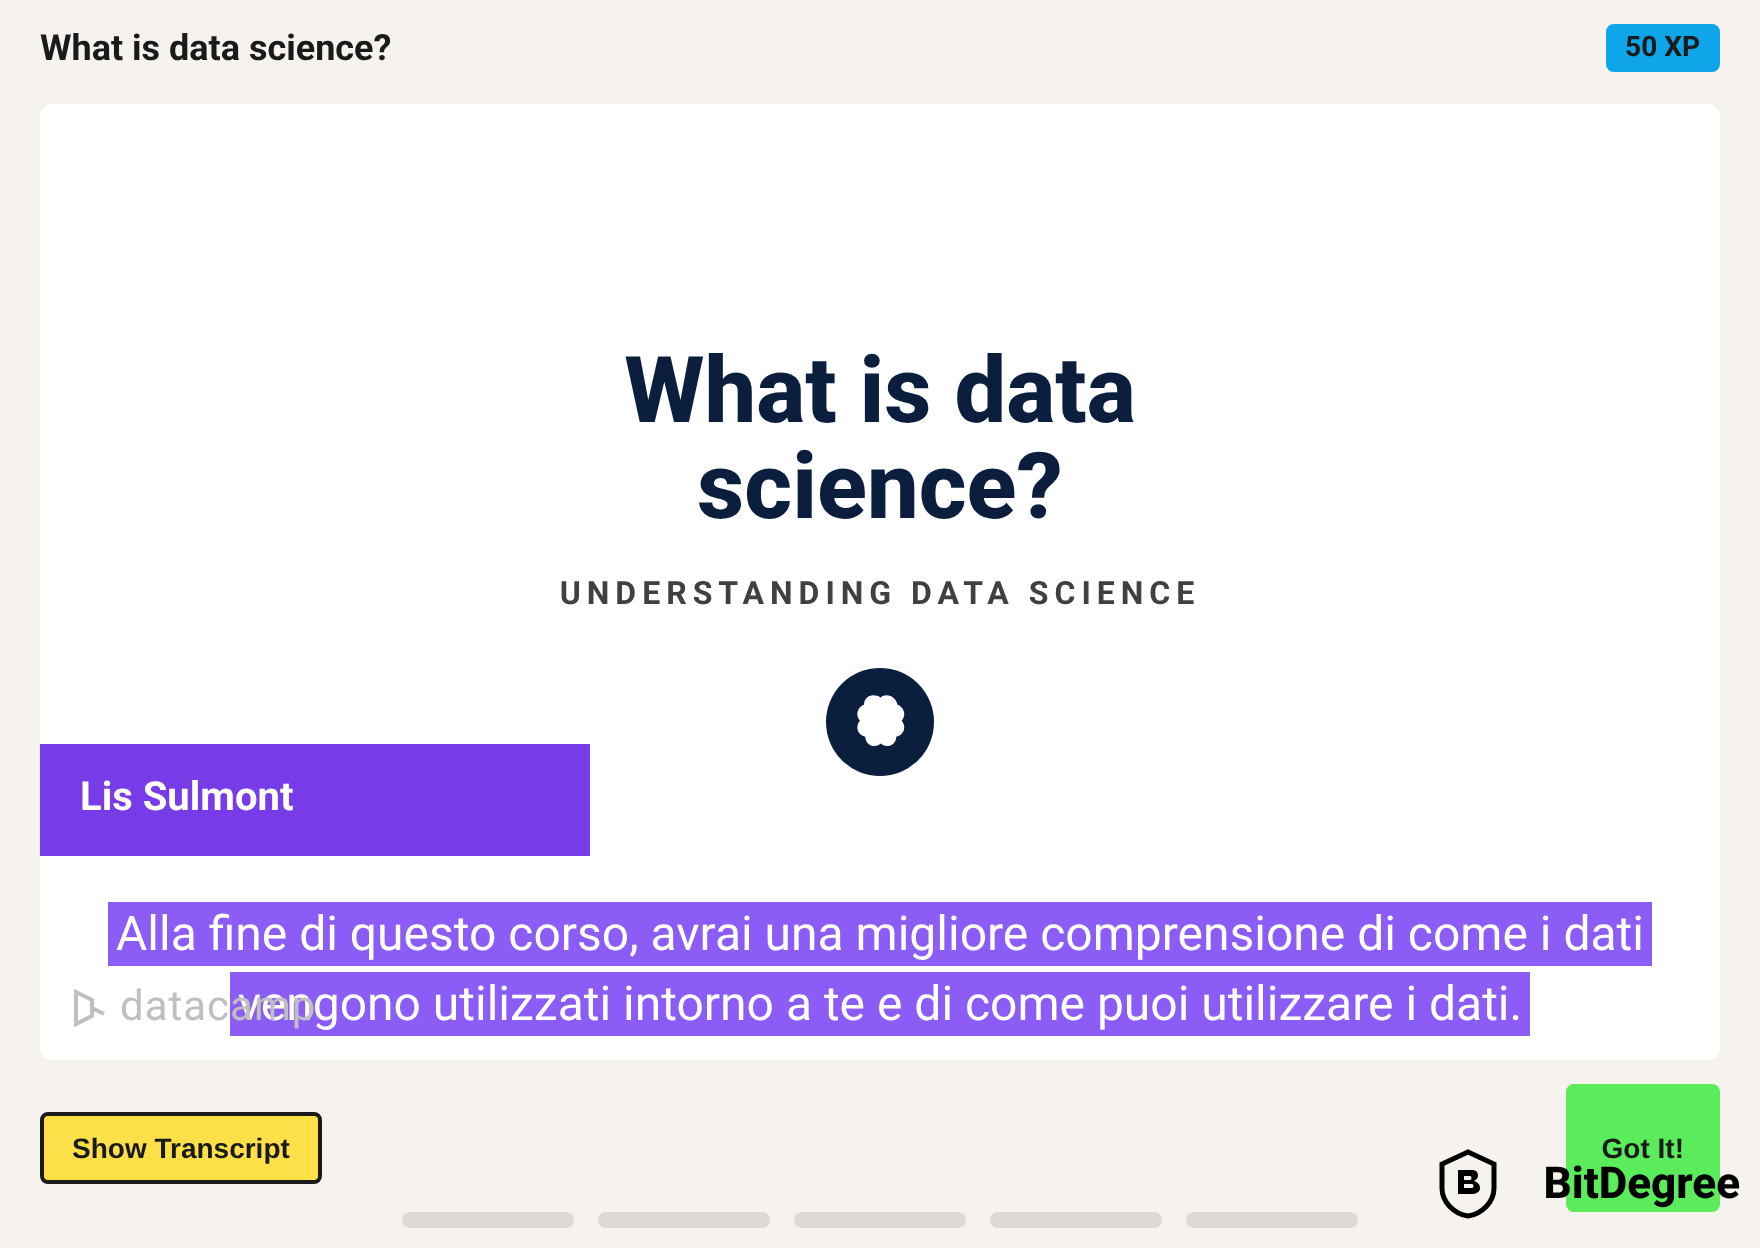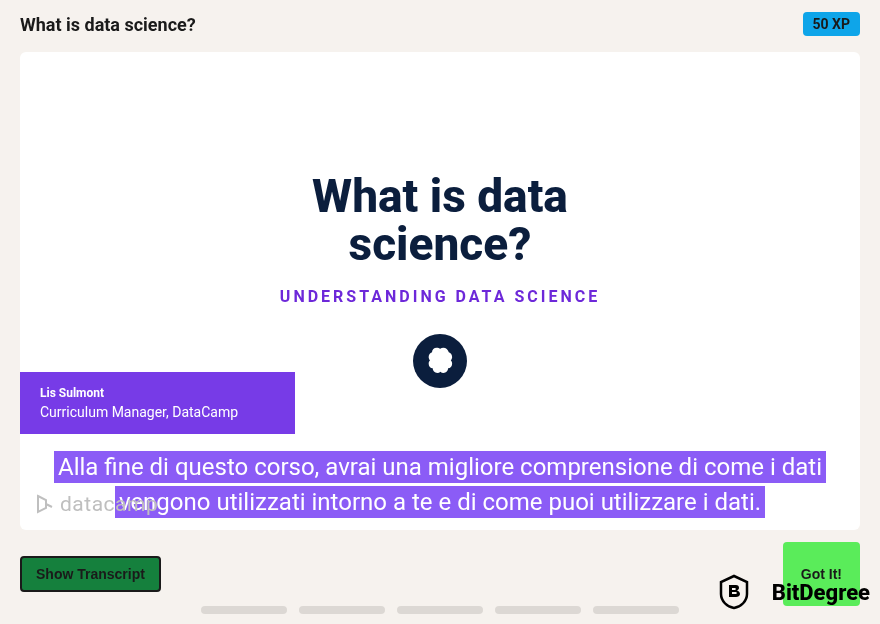--- a/index.html
+++ b/index.html
@@ -51,21 +51,21 @@
       color: #0b1e3d;
       line-height: 1.05;
       max-width: 420px;
       margin: 0 auto;
     }
     .slide-subtitle {
       margin-top: 18px;
       font-size: 16px;
       font-weight: 700;
       letter-spacing: 3px;
-      color: #6d28d9;
+      color: #404040;
     }
     .brain-badge {
       margin: 28px auto 0;
       width: 54px;
       height: 54px;
       background: #0b1e3d;
       border-radius: 50%;
       display: flex;
       align-items: center;
       justify-content: center;
@@ -73,21 +73,21 @@
     .instructor-card {
       position: absolute;
       left: 0;
       top: 320px;
       background: #773be7;
       color: #fff;
       padding: 14px 20px;
       min-width: 275px;
     }
     .instructor-name {
-      font-size: 12px;
+      font-size: 20px;
       font-weight: 700;
       margin-bottom: 4px;
     }
     .instructor-title {
       font-size: 14px;
       font-weight: 400;
     }
     .caption-bar {
       position: absolute;
       top: 398px;
@@ -116,21 +116,21 @@
       align-items: center;
       gap: 6px;
     }
     .button-row {
       display: flex;
       justify-content: space-between;
       align-items: center;
       padding: 12px 20px 0 20px;
     }
     .transcript-btn {
-      background: #15803d;
+      background: #fde047;
       border: 2px solid #1a1a1a;
       color: #1a1a1a;
       font-weight: 700;
       font-size: 14px;
       padding: 8px 14px;
       border-radius: 4px;
       cursor: pointer;
     }
     .gotit-btn {
       background: #5aec5a;
@@ -182,21 +182,20 @@
     <div class="slide-subtitle">UNDERSTANDING DATA SCIENCE</div>
     <div class="brain-badge">
       <svg width="32" height="32" viewBox="0 0 24 24" fill="#fff">
         <path d="M9.5 2C7.5 2 6 3.5 6 5.5c-1.5.5-2.5 2-2.5 3.5 0 1 .4 1.9 1 2.5-.6.6-1 1.5-1 2.5 0 1.8 1.3 3.3 3 3.5 0 2 1.5 3.5 3.5 3.5.9 0 1.7-.3 2.3-.9.6.6 1.4.9 2.3.9 2 0 3.5-1.5 3.5-3.5 1.7-.2 3-1.7 3-3.5 0-1-.4-1.9-1-2.5.6-.6 1-1.5 1-2.5 0-1.5-1-3-2.5-3.5C18 3.5 16.5 2 14.5 2c-.9 0-1.7.3-2.3.9C11.6 2.3 10.4 2 9.5 2z"></path>
       </svg>
     </div>
   </div>
 
   <div class="instructor-card">
     <div class="instructor-name">Lis Sulmont</div>
-    <div class="instructor-title">Curriculum Manager, DataCamp</div>
   </div>
 
   <div class="caption-bar">
     <span class="caption-line">Alla fine di questo corso, avrai una migliore comprensione di come i dati vengono utilizzati intorno a te e di come puoi utilizzare i dati.</span>
   </div>
 
   <div class="datacamp-logo">
     <svg width="18" height="22" viewBox="0 0 18 22" fill="none" stroke="#bfbfbf" stroke-width="2">
       <path d="M2 3 L10 7 L10 15 L2 19 Z M10 11 L16 14"></path>
     </svg>

